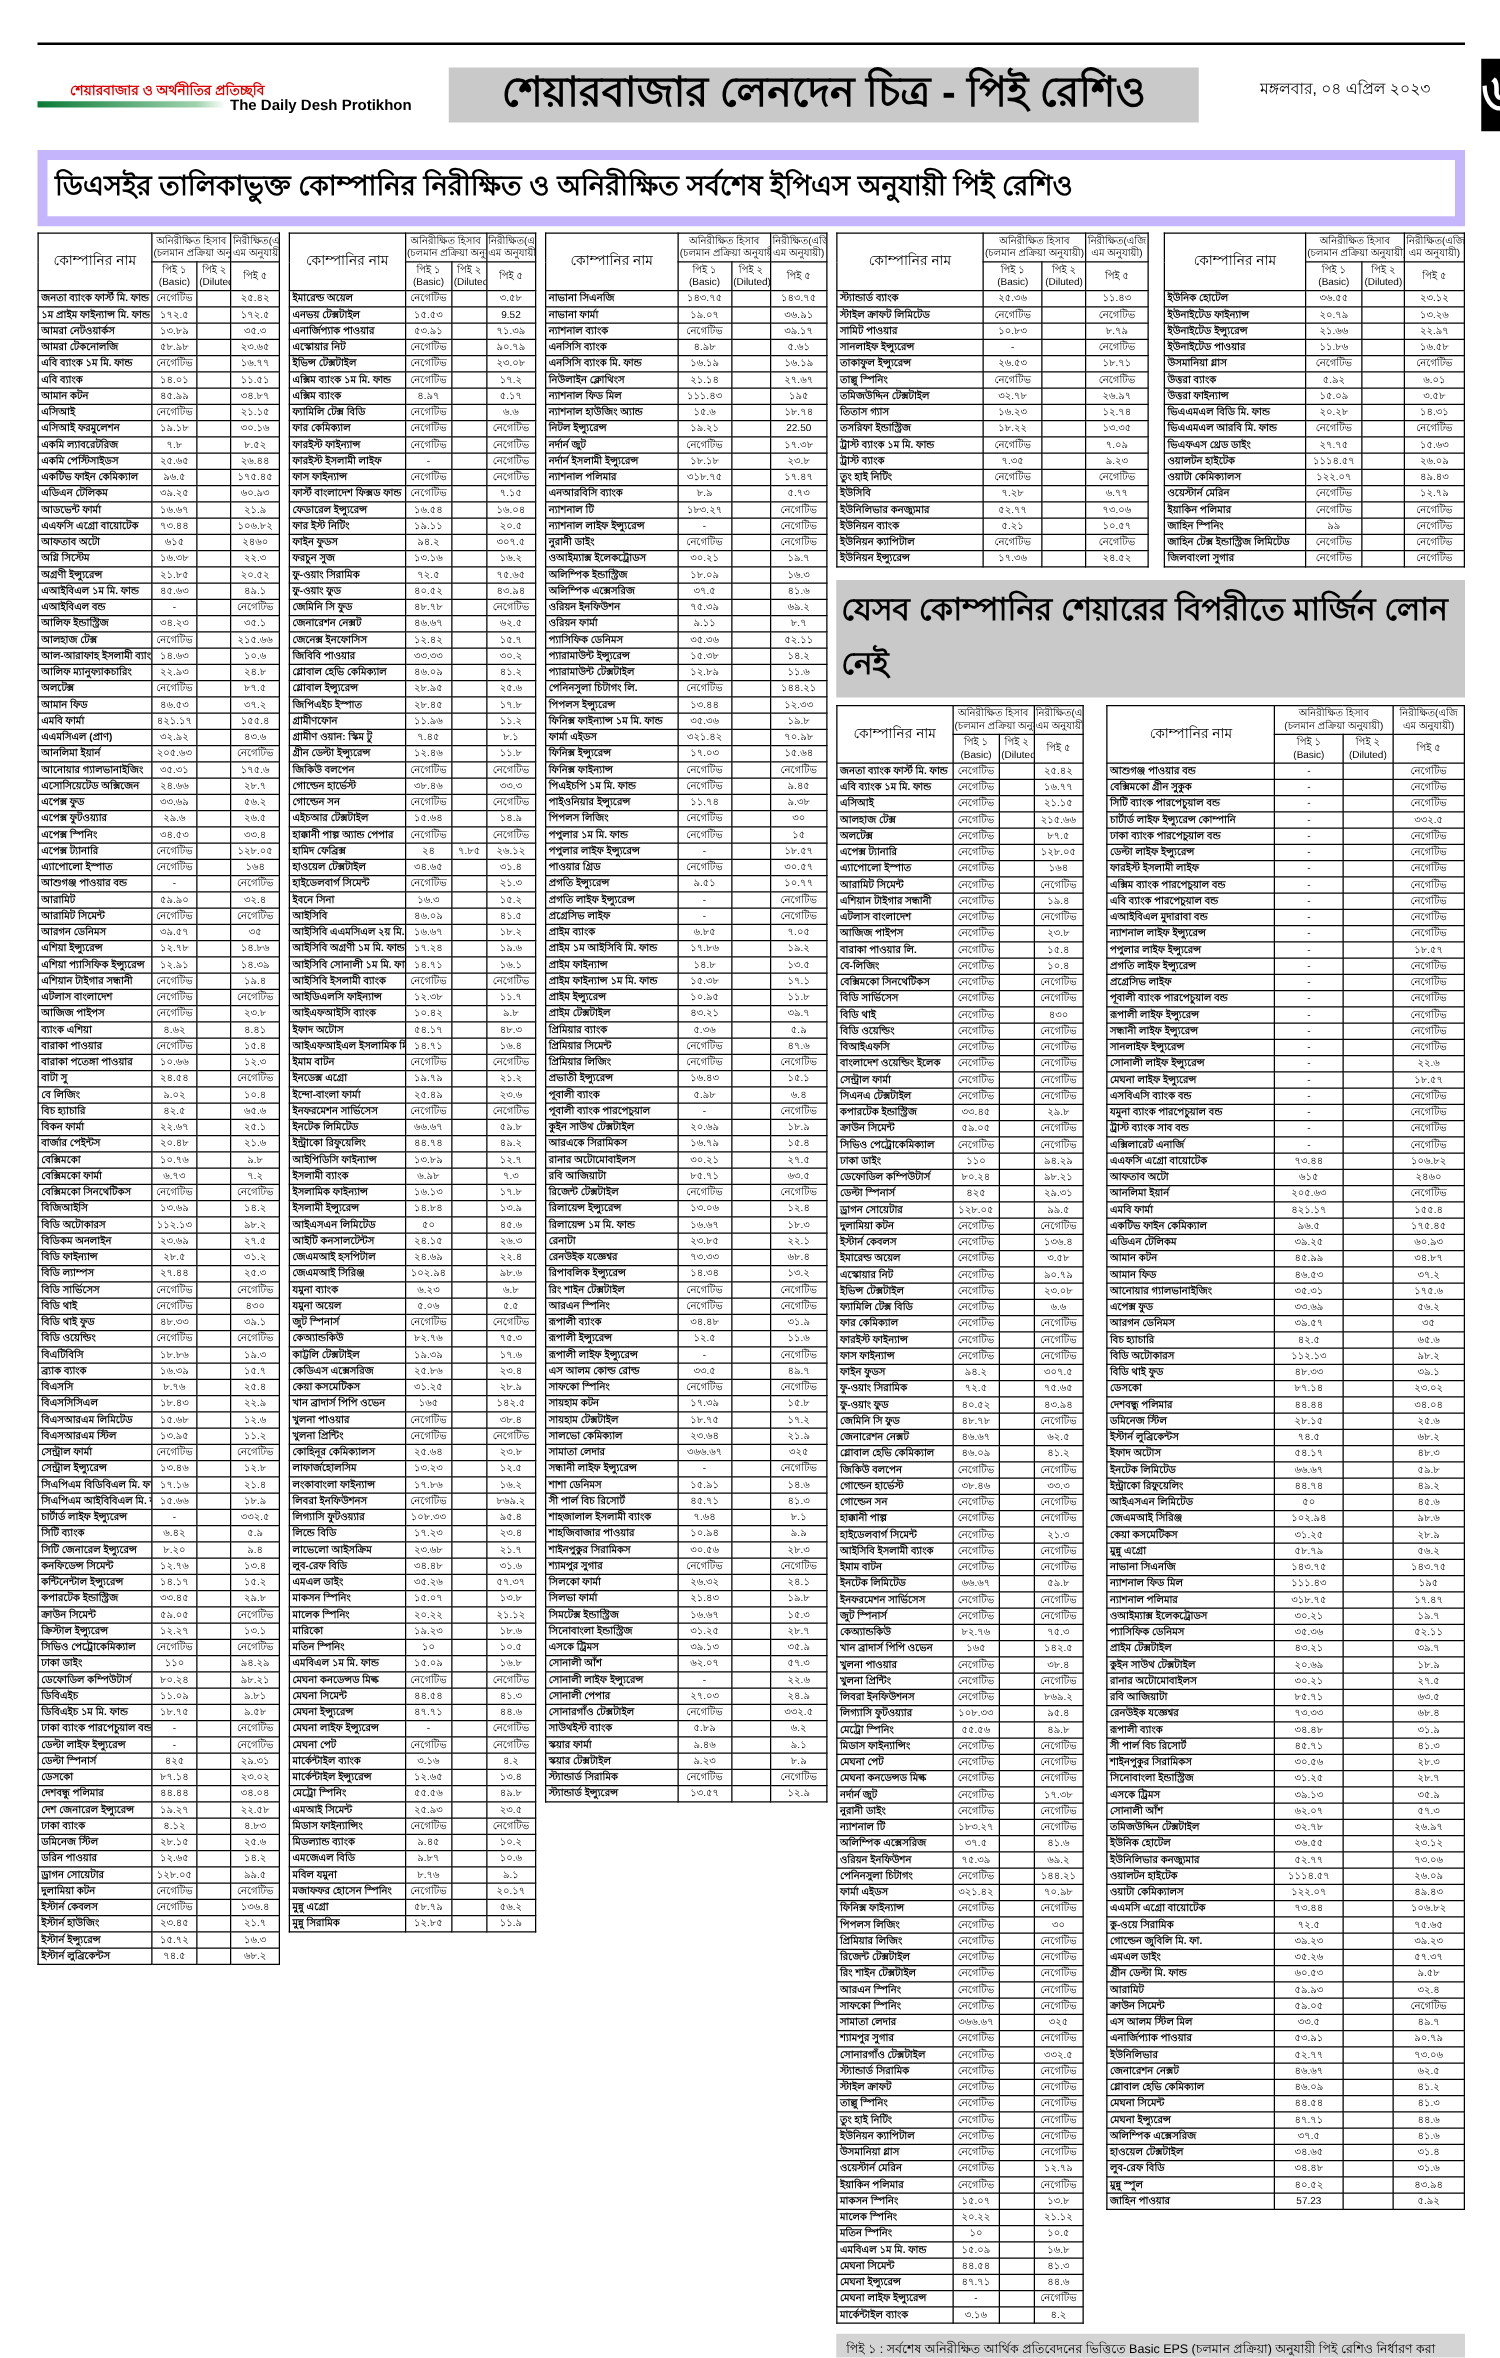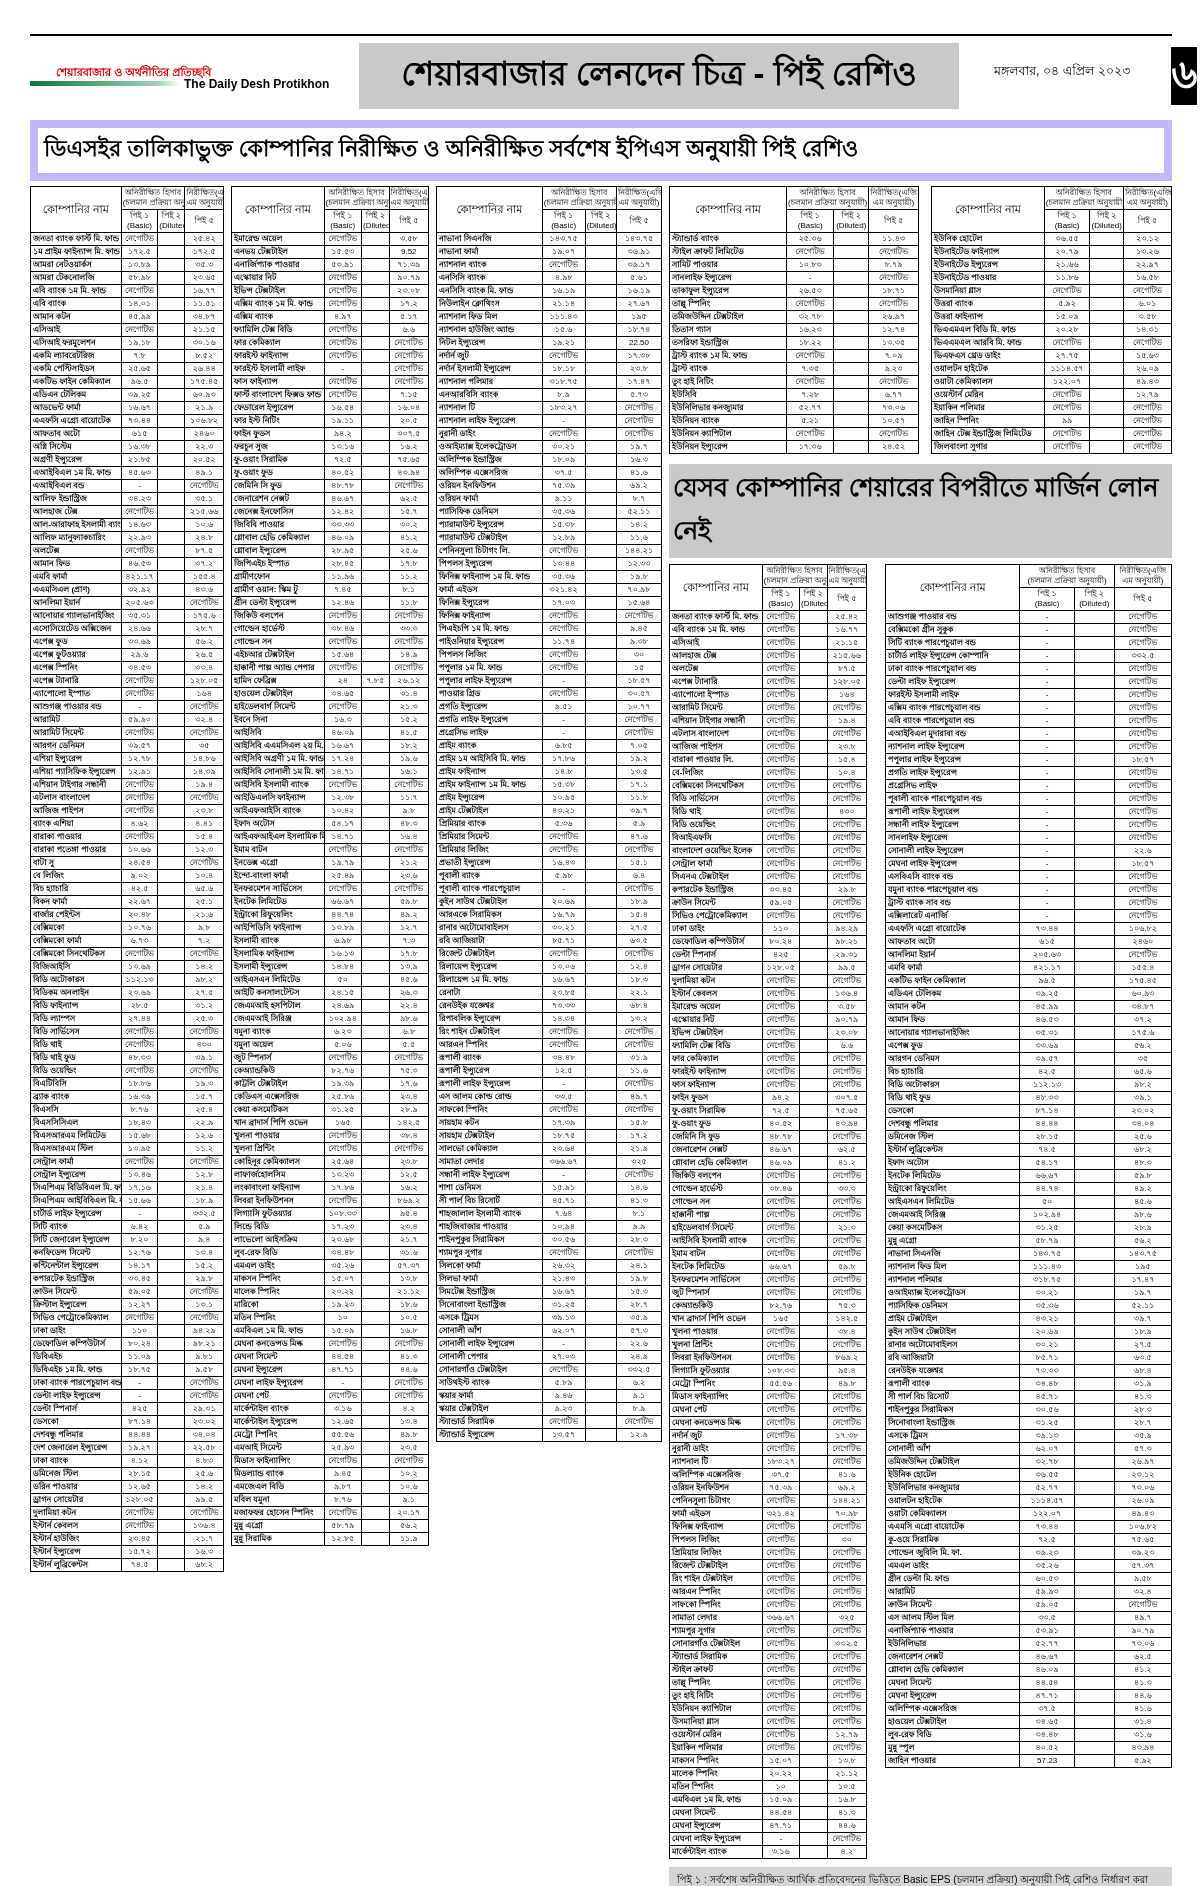--- a/index.html
+++ b/index.html
@@ -12,23 +12,23 @@
   .toprule { border-top:2px solid #000; margin-top:26px; }
 
   
   .header { display:flex; align-items:center; margin-top:2px; height:76px;gap:31px; }
   .logo-block { width:292px; position:relative; padding-top:14px; }
   .tagline { color:#e00000; font-size:11px; font-weight:bold; position:absolute; top:2px; left:26px; }
   .logo-main { font-size:44px; font-weight:bold; letter-spacing:-1px; line-height:1; font-family:"Liberation Serif","DejaVu Serif",serif; }
   .logo-sub-row { display:flex; align-items:center; margin-top:1px; }
   .logo-underline { height:5px; flex:0 0 150px; background:linear-gradient(90deg,#0a7a36,#9fd3ae 85%,#fff); }
   .logo-sub { font-size:12px; font-weight:bold; margin-left:4px; white-space:nowrap; }
-  .banner { background:#c9c9c9; height:66px; flex:0 0 600px; display:flex; align-items:center; justify-content:center; margin-left:6px; }
+  .banner { background:#c9c9c9; height:44px; flex:0 0 600px; display:flex; align-items:center; justify-content:center; margin-left:6px; }
   .banner span { font-size:33px; font-weight:bold; }
-  .date { font-size:12.5px; margin:0 10px 8px 4px; white-space:nowrap; }
+  .date { font-size:12.5px; margin:0 10px 8px 18px; white-space:nowrap; }
   .pagenum { width:58px; height:58px; background:#000; color:#fff; font-size:40px; font-weight:bold;
              display:flex; align-items:center; justify-content:center; margin-left:auto; }
 
   
   .subtitle { border:8px solid #c4b5fd; margin-top:6px; padding:3px 6px 5px 6px; }
   .subtitle span { font-size:22px; font-weight:bold; }
 
   
   .main { display:flex; gap:7px; margin-top:5px; align-items:flex-start; }
   .tcol1 { flex:0 0 194px; }

